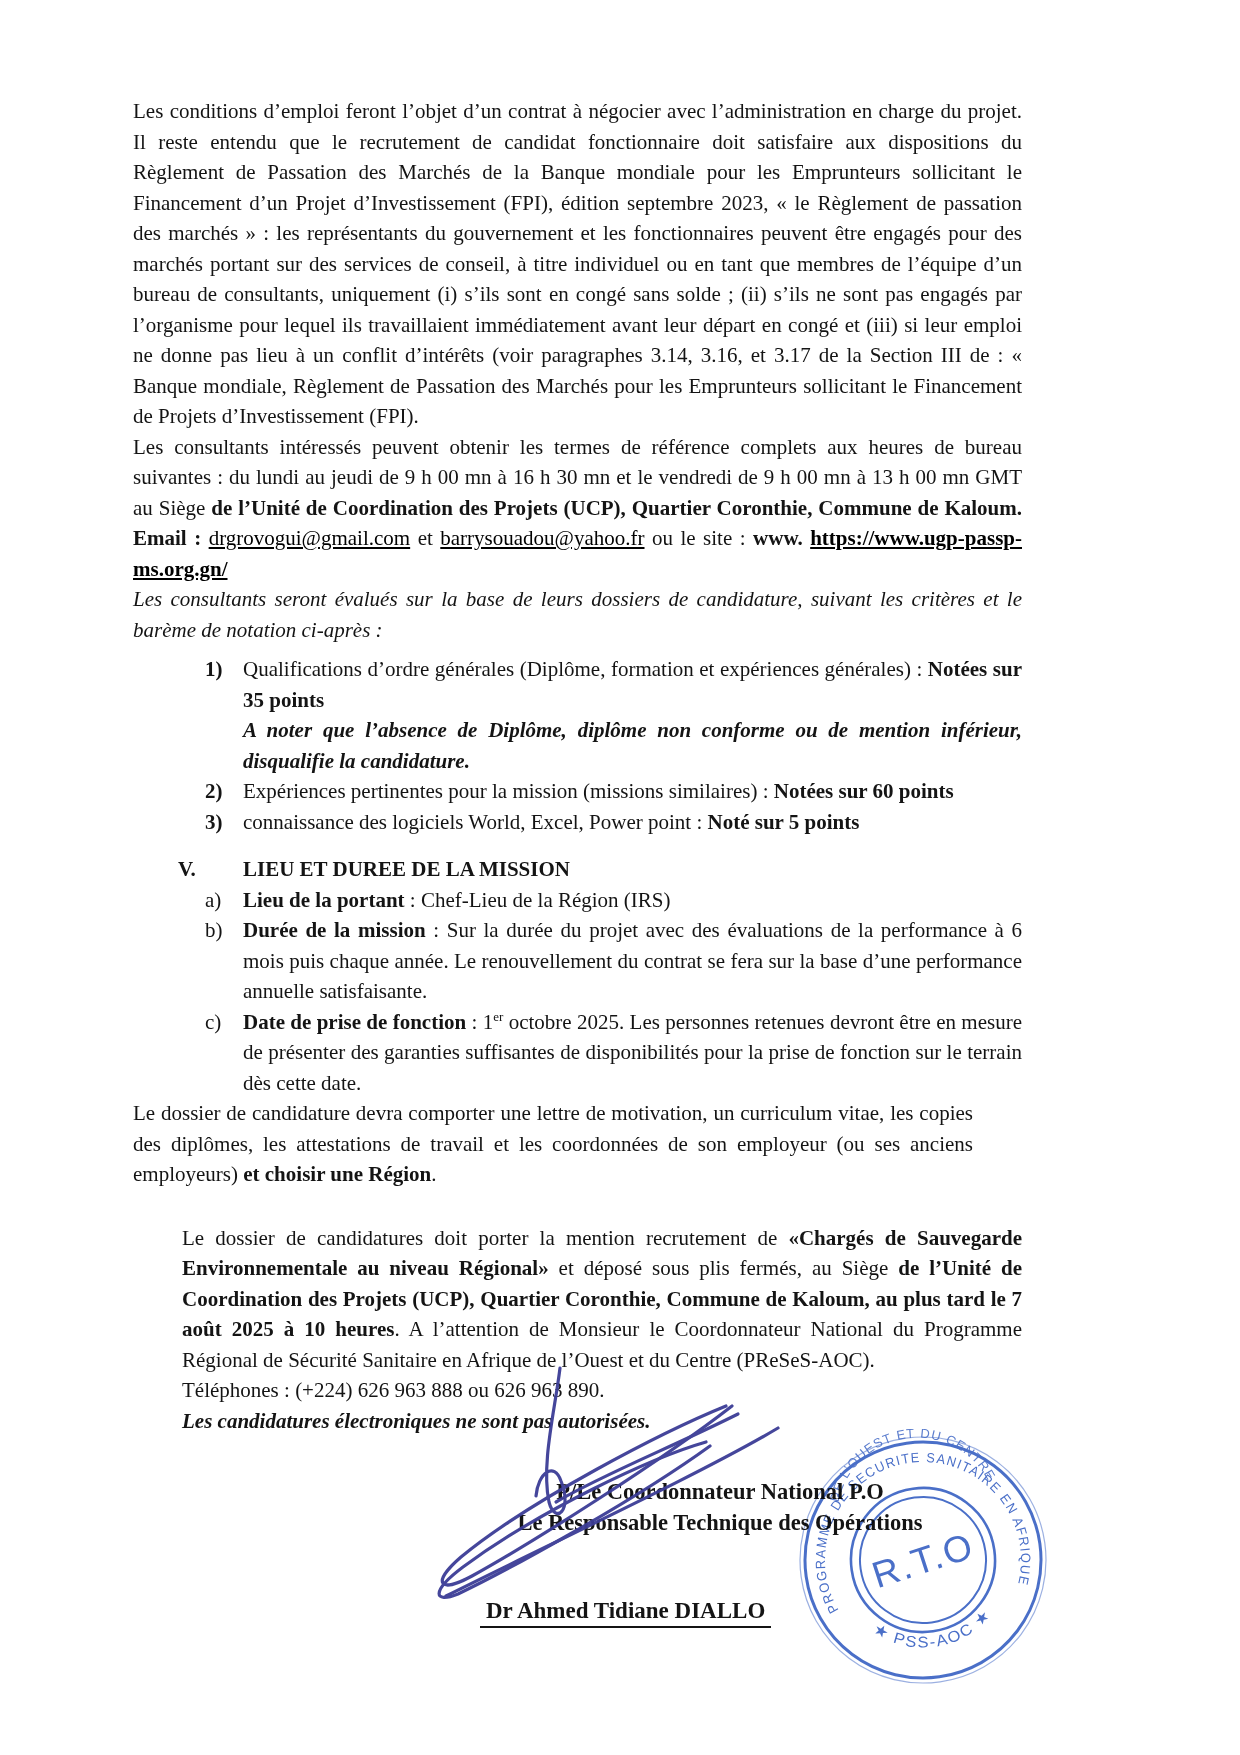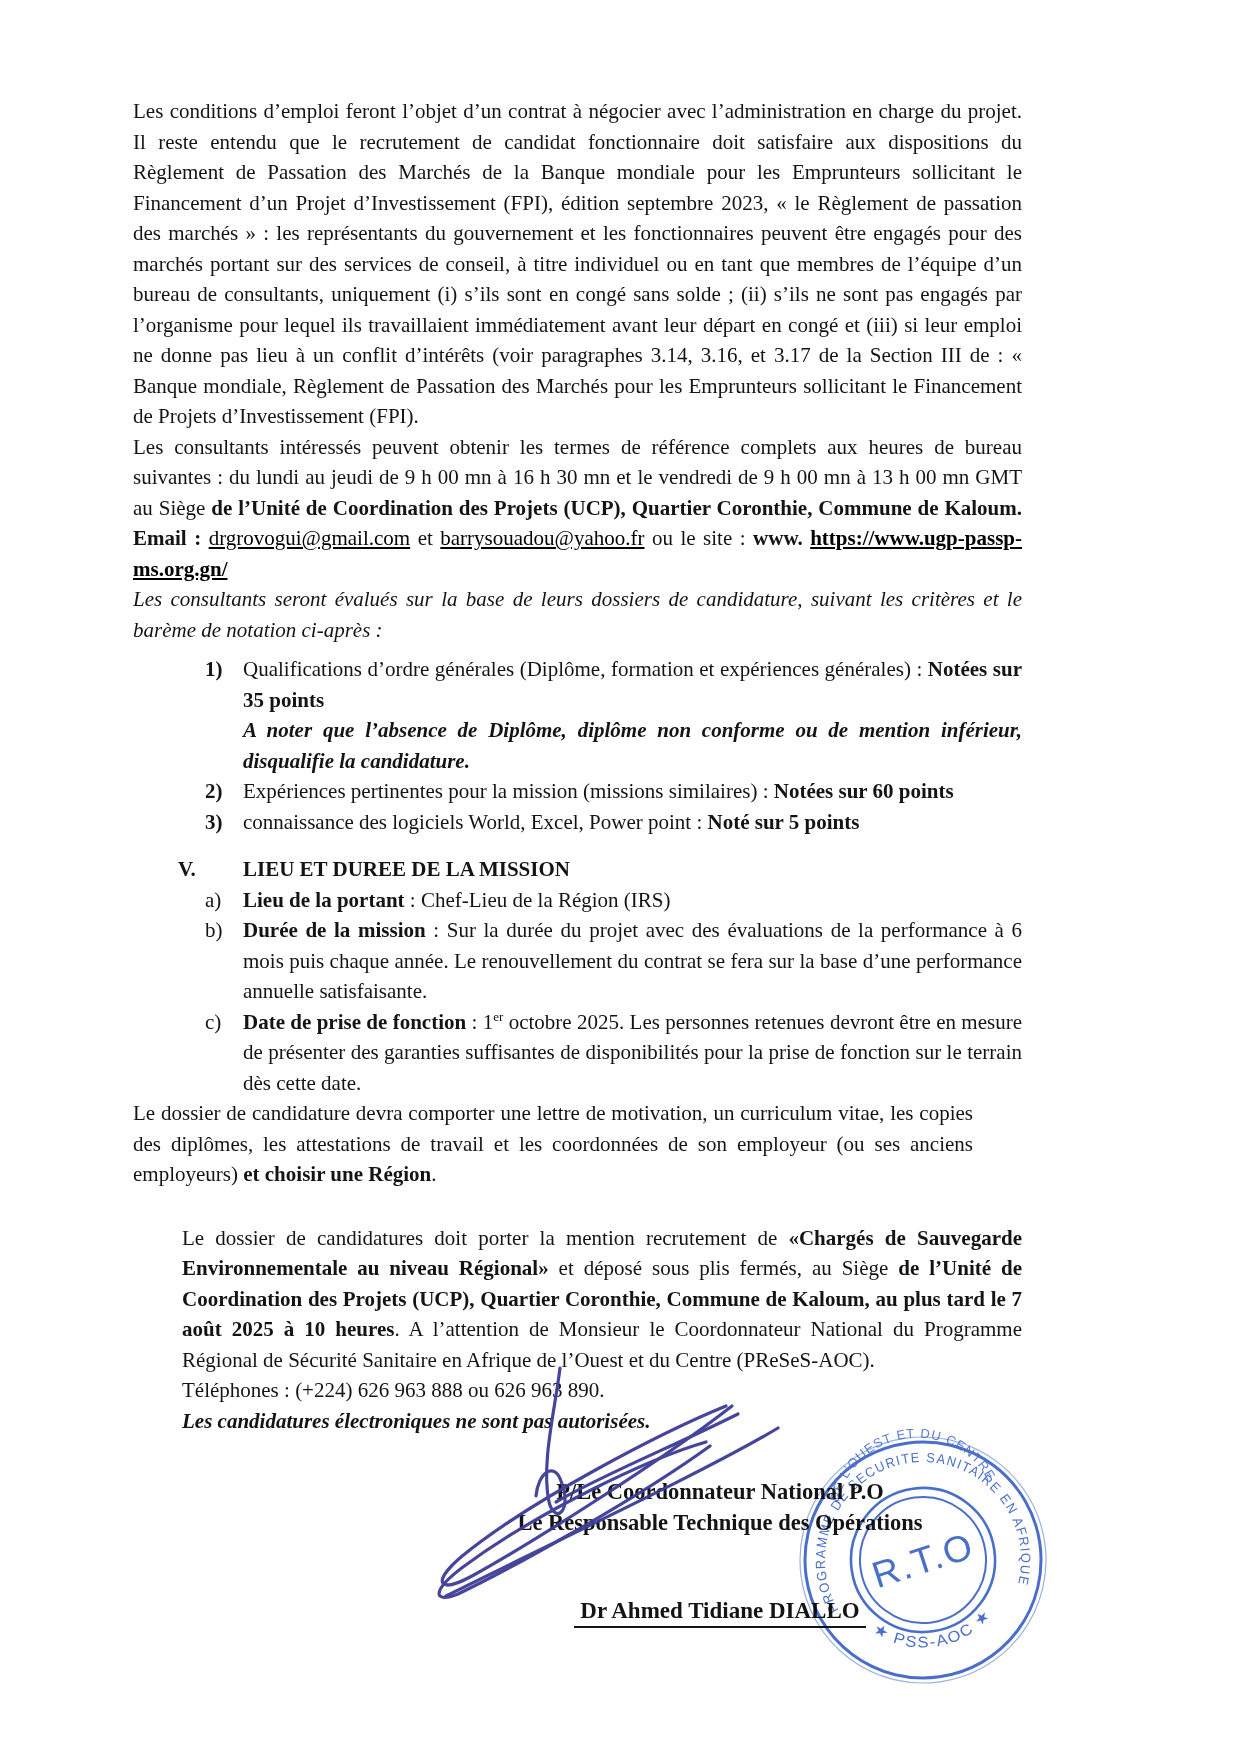--- a/index.html
+++ b/index.html
@@ -32,21 +32,21 @@
   .li{display:flex;margin-left:72px;}
   .li .marker{flex:0 0 38px;}
   .li .marker.bold{font-weight:bold;}
   .li .li-text{flex:1 1 auto;}
   .note{font-weight:bold;font-style:italic;}
   .sec{display:flex;margin-left:45px;font-weight:bold;}
   .sec .sec-marker{flex:0 0 65px;}
   sup{font-size:13px;line-height:0;vertical-align:super;}
   .sig-area{position:absolute;left:480px;top:1476px;width:480px;text-align:center;
     font-size:22.5px;font-weight:bold;line-height:31px;}
-  .sig-name-wrap{position:absolute;left:480px;top:1598px;width:480px;text-align:center;}
+  .sig-name-wrap{position:absolute;left:480px;top:1598px;width:480px;}
   .sig-name{display:inline-block;font-size:23px;font-weight:bold;
     border-bottom:2.5px solid #141414;padding:0 6px 2px 6px;}
   .page-number{position:absolute;left:1118px;top:1636px;font-size:22px;}
   .stamp{position:absolute;left:792px;top:1429px;mix-blend-mode:multiply;opacity:.93;}
   .signature-svg{position:absolute;left:408px;top:1352px;opacity:.95;}
   .artifact{position:absolute;left:1192px;top:1258px;width:9px;height:11px;
     background:#b9bcc4;border-radius:50%;filter:blur(2px);opacity:.55;}
 </style>
 </head>
 <body>

